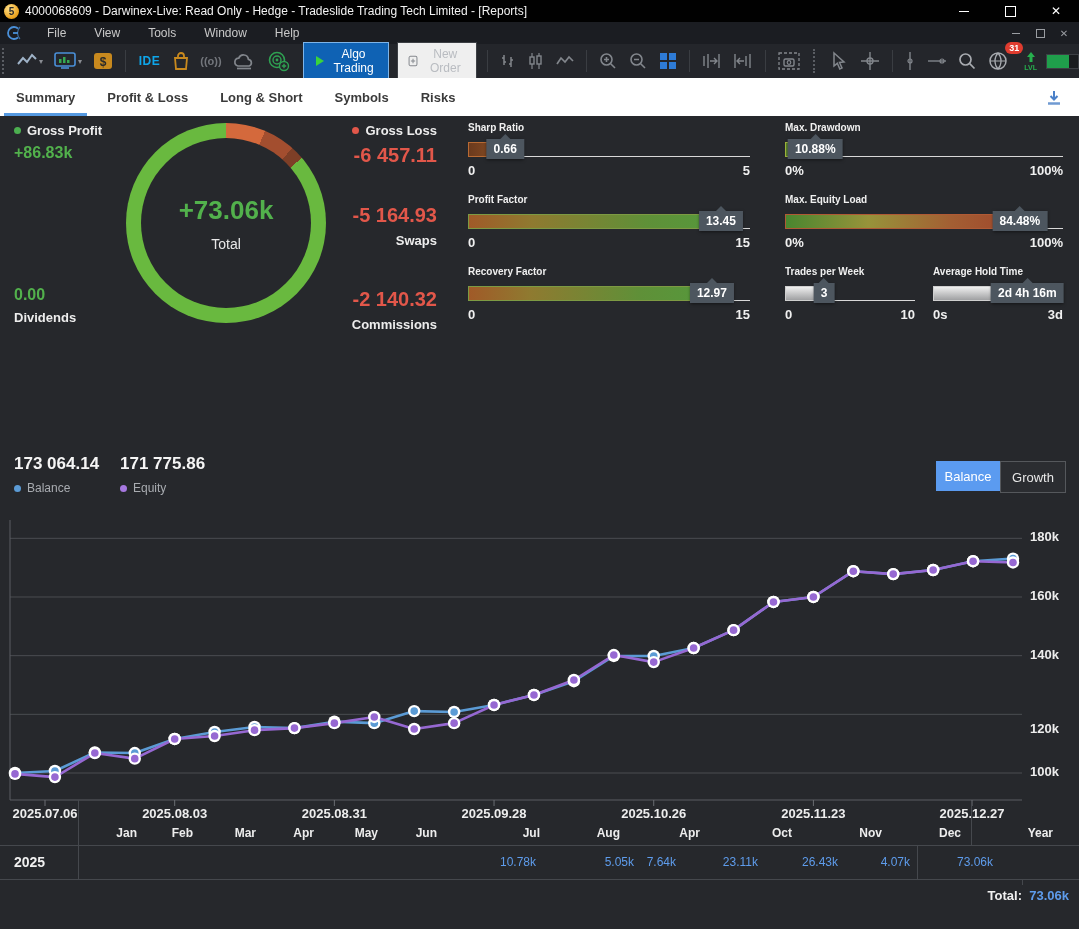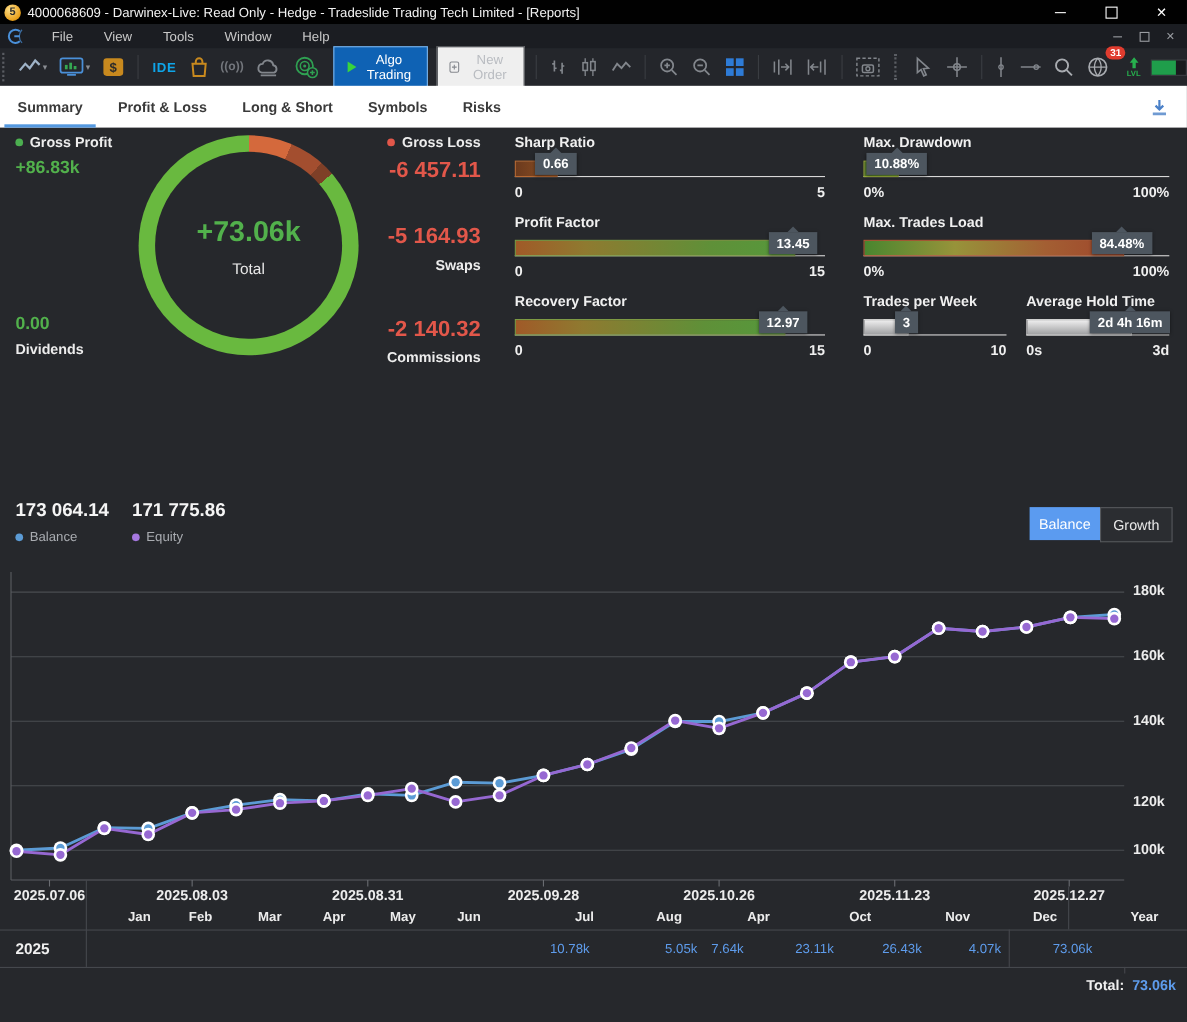--- a/index.html
+++ b/index.html
@@ -78,21 +78,21 @@
 
   
   .gauge{position:absolute;}
   #gauge-sharp-ratio{left:468px;top:6px;width:282px;}
   #gauge-profit-factor{left:468px;top:78px;width:282px;}
   #gauge-recovery-factor{left:468px;top:150px;width:282px;}
   #gauge-max-drawdown{left:785px;top:6px;width:278px;}
   #gauge-max-deposit-load{left:785px;top:78px;width:278px;}
   #gauge-trades-per-week{left:785px;top:150px;width:130px;}
   #gauge-avg-hold-time{left:933px;top:150px;width:130px;}
-  .g-label{color:#f0f0f0;font-size:13px;font-weight:bold;margin-bottom:9px;white-space:nowrap;}
+  .g-label{color:#f0f0f0;font-size:10px;font-weight:bold;margin-bottom:9px;white-space:nowrap;}
   .g-bar{position:relative;height:15px;}
   .g-line{position:absolute;left:0;right:0;bottom:0;height:1px;background:#d8d8d8;}
   .g-fill{position:absolute;left:0;bottom:0;height:13px;border:1px solid transparent;}
   .g-fill.loss{background:linear-gradient(90deg,#6b3a1d,#945426);border-color:#b86a33;}
   .g-fill.mixed{background:linear-gradient(90deg,#a05a28,#8f7a30 25%,#5f9038 70%,#55993c);border-color:#7d9a43;}
   .g-fill.good{background:linear-gradient(90deg,#567f2b,#6f9c33);border-color:#9fb43c;}
   .g-fill.bad{background:linear-gradient(90deg,#49862f,#97933a 35%,#a35f33 70%,#9e442b);border-color:#b05a35;}
   .g-fill.neutral{background:linear-gradient(180deg,#efefef,#9fa0a2);border-color:#cfcfcf;}
   .g-minmax{position:relative;margin-top:6px;height:16px;color:#f0f0f0;font-size:13px;font-weight:bold;}
   .g-min{position:absolute;left:0;top:0;}
@@ -436,21 +436,21 @@
           <div class="g-line"></div>
           <div class="g-fill good" style="width: 10.88%;"></div>
         </div>
         <div class="g-minmax">
           <span class="g-min">0%</span>
           <span class="g-max">100%</span>
         </div>
         <div class="g-badge" style="left: 30.2464px;">10.88%</div>
       </div>
     <div id="gauge-max-deposit-load" class="gauge">
-        <div class="g-label">Max. Trades Load</div>
+        <div class="g-label">Max. Equity Load</div>
         <div class="g-bar">
           <div class="g-line"></div>
           <div class="g-fill bad" style="width: 84.48%;"></div>
         </div>
         <div class="g-minmax">
           <span class="g-min">0%</span>
           <span class="g-max">100%</span>
         </div>
         <div class="g-badge" style="left: 234.854px;">84.48%</div>
       </div>

